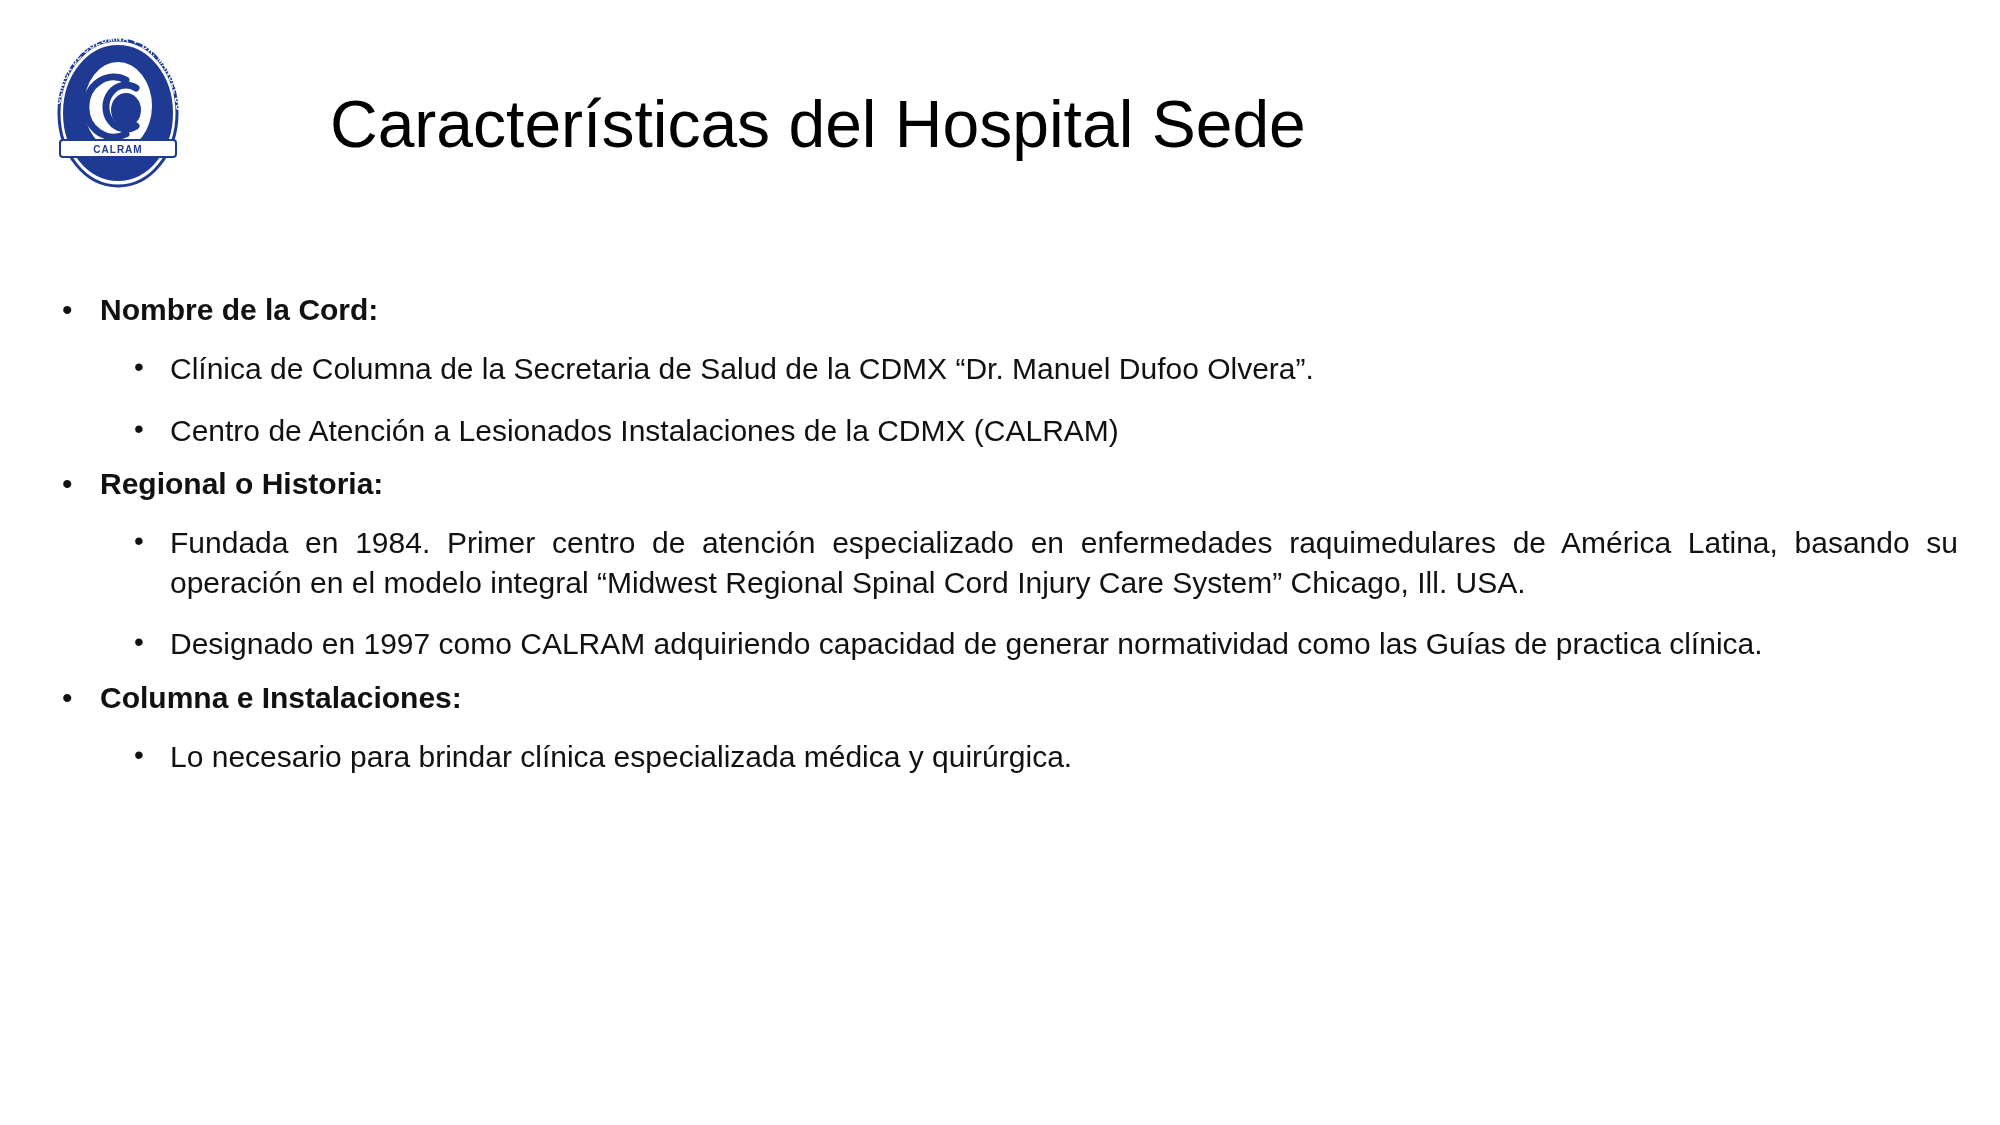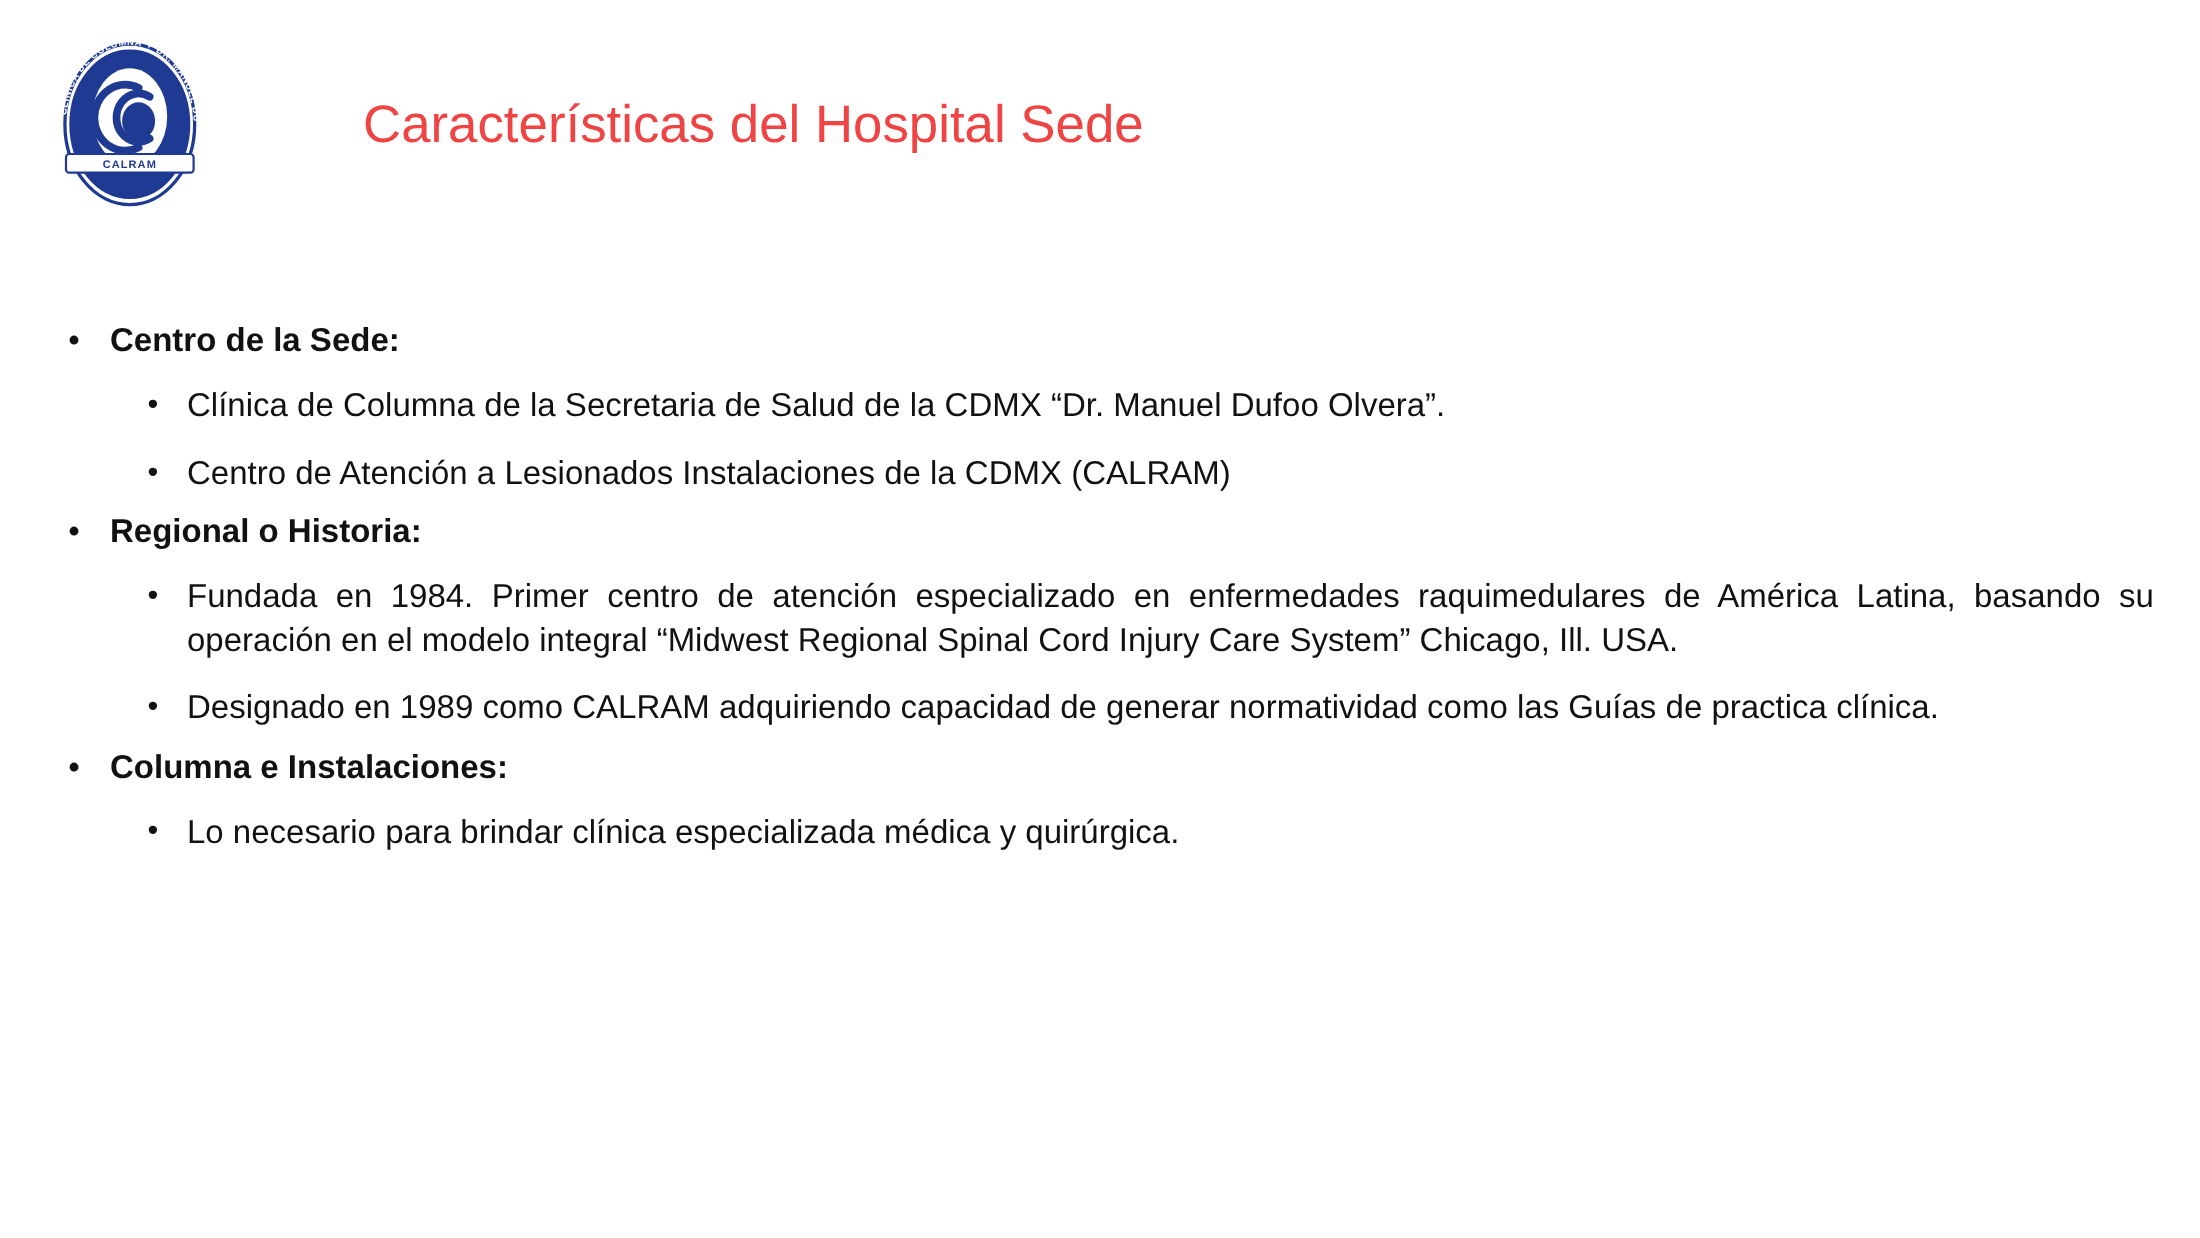--- a/index.html
+++ b/index.html
@@ -30,23 +30,23 @@
     height: 180px;
   }
   .logo svg { display: block; }
 
   
   .title {
     position: absolute;
     left: 330px;
     top: 88px;
     width: 1440px;
-    font-size: 48px;
+    font-size: 66px;
     font-weight: 400;
-    color: #ef4444;
+    color: #000000;
     letter-spacing: 0px;
     line-height: 1.1;
     white-space: nowrap;
   }
 
   
   .body-area {
     position: absolute;
     left: 48px;
     top: 290px;
@@ -148,21 +148,21 @@
     </svg>
   </div>
 
   <div class="title">Características del Hospital Sede</div>
 
   <div class="body-area">
     <ul class="lvl1">
 
       <li class="l1">
         <span class="bullet">•</span>
-        <span class="txt">Centro de la Sede:</span>
+        <span class="txt">Nombre de la Cord:</span>
       </li>
       <ul class="lvl2">
         <li class="l2">
           <span class="bullet">•</span>
           <span class="txt">Clínica de Columna de la Secretaria de Salud de la CDMX “Dr. Manuel Dufoo Olvera”.</span>
         </li>
         <li class="l2 last">
           <span class="bullet">•</span>
           <span class="txt">Centro de Atención a Lesionados Instalaciones de la CDMX (CALRAM)</span>
         </li>
@@ -172,21 +172,21 @@
         <span class="bullet">•</span>
         <span class="txt">Regional o Historia:</span>
       </li>
       <ul class="lvl2">
         <li class="l2">
           <span class="bullet">•</span>
           <span class="txt">Fundada en 1984. Primer centro de atención  especializado en enfermedades raquimedulares de América Latina, basando su operación en el modelo integral “Midwest Regional Spinal Cord Injury Care System” Chicago, Ill. USA.</span>
         </li>
         <li class="l2 last">
           <span class="bullet">•</span>
-          <span class="txt">Designado en 1989 como CALRAM adquiriendo capacidad de generar normatividad como las Guías de practica clínica.</span>
+          <span class="txt">Designado en 1997 como CALRAM adquiriendo capacidad de generar normatividad como las Guías de practica clínica.</span>
         </li>
       </ul>
 
       <li class="l1">
         <span class="bullet">•</span>
         <span class="txt">Columna e Instalaciones:</span>
       </li>
       <ul class="lvl2 tight">
         <li class="l2 last">
           <span class="bullet">•</span>

